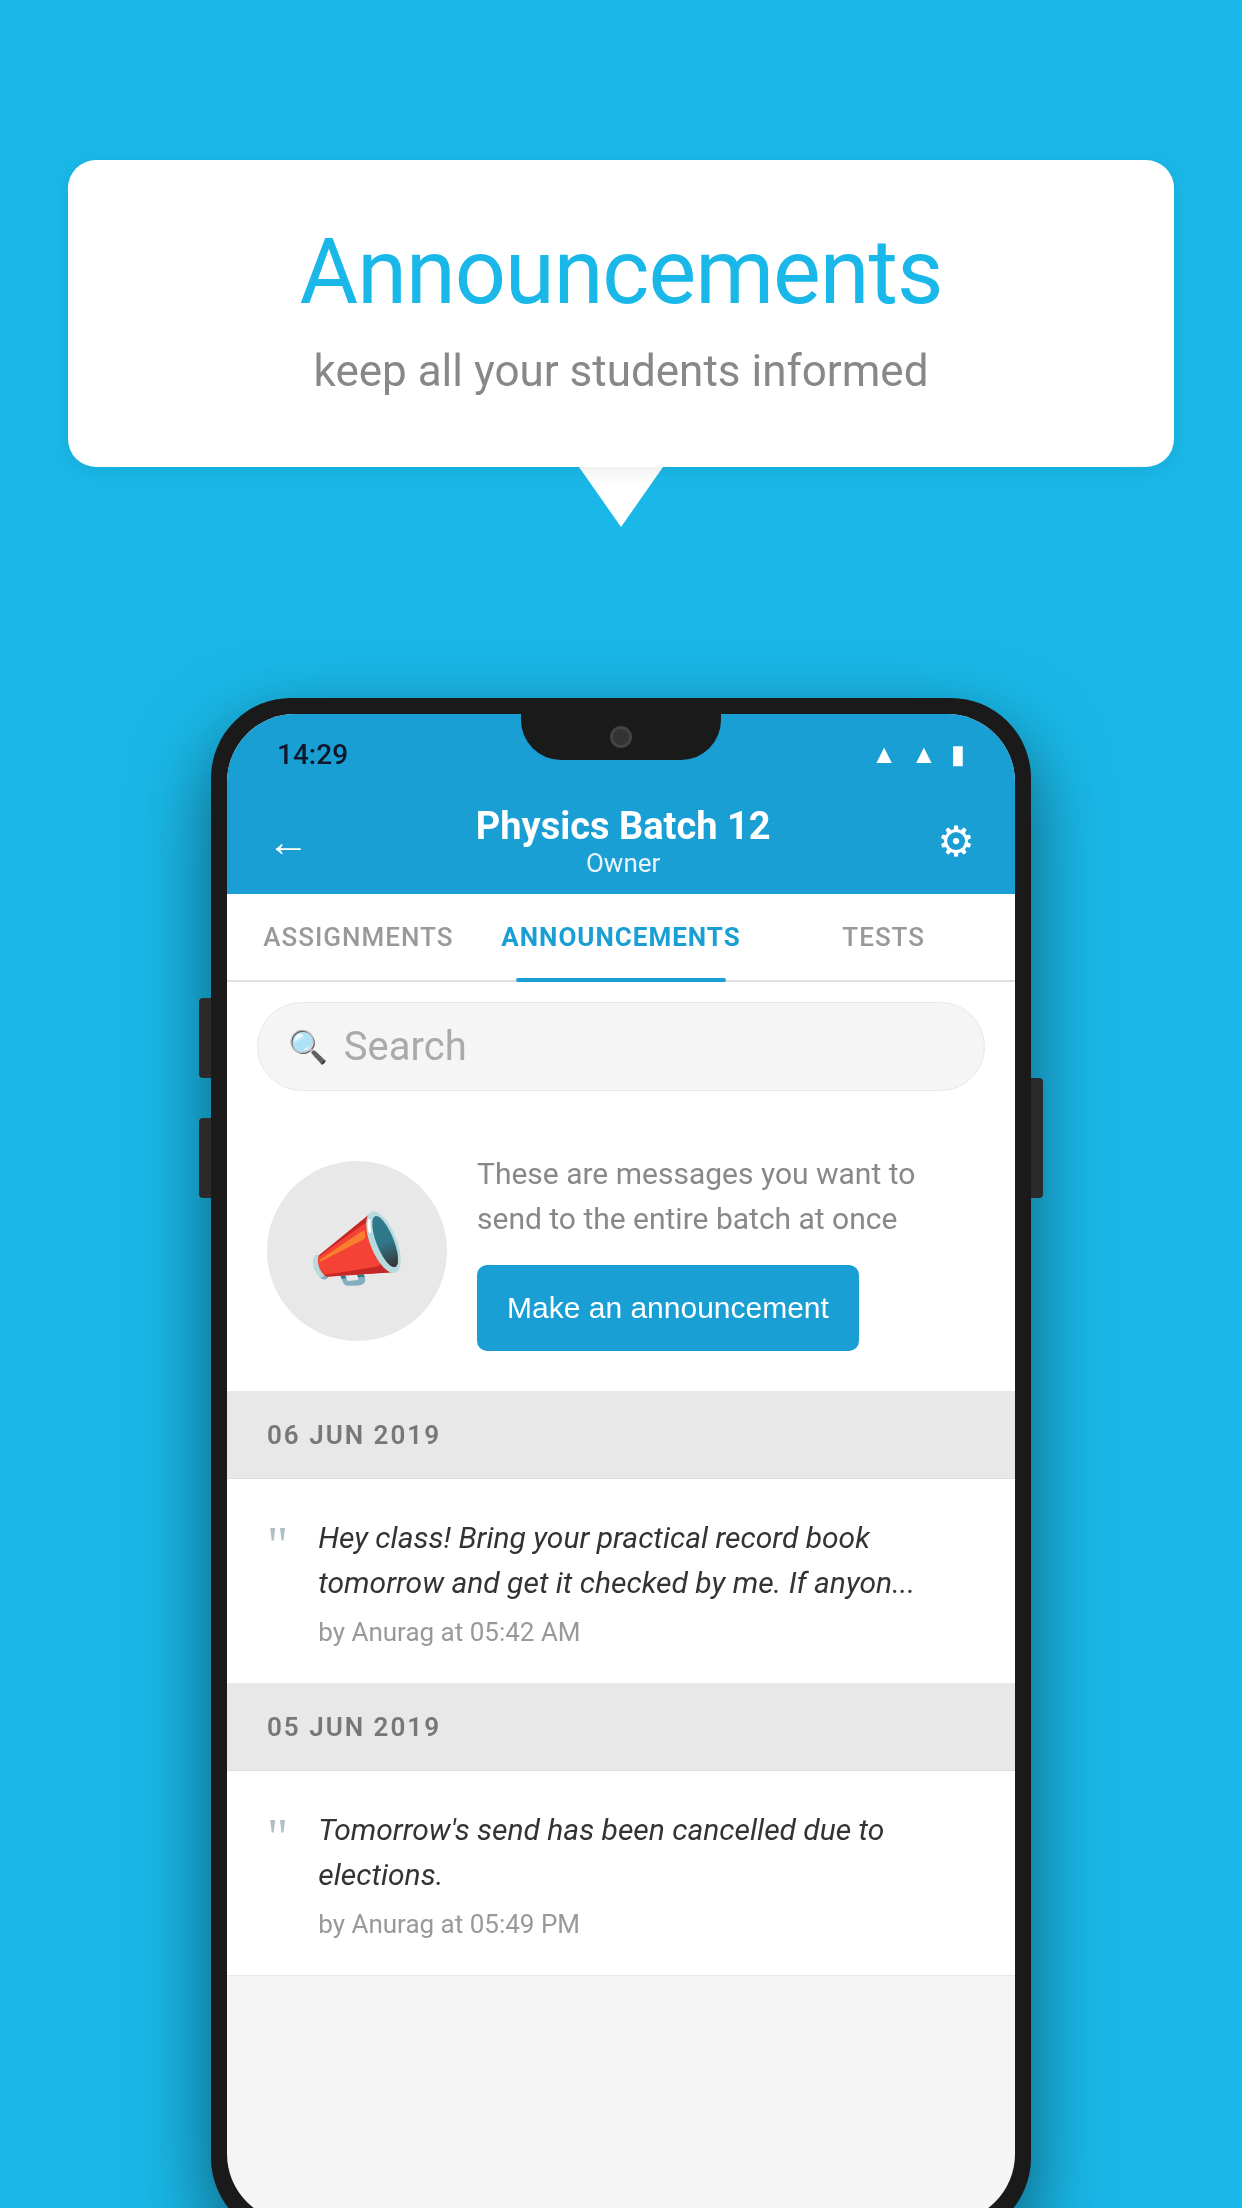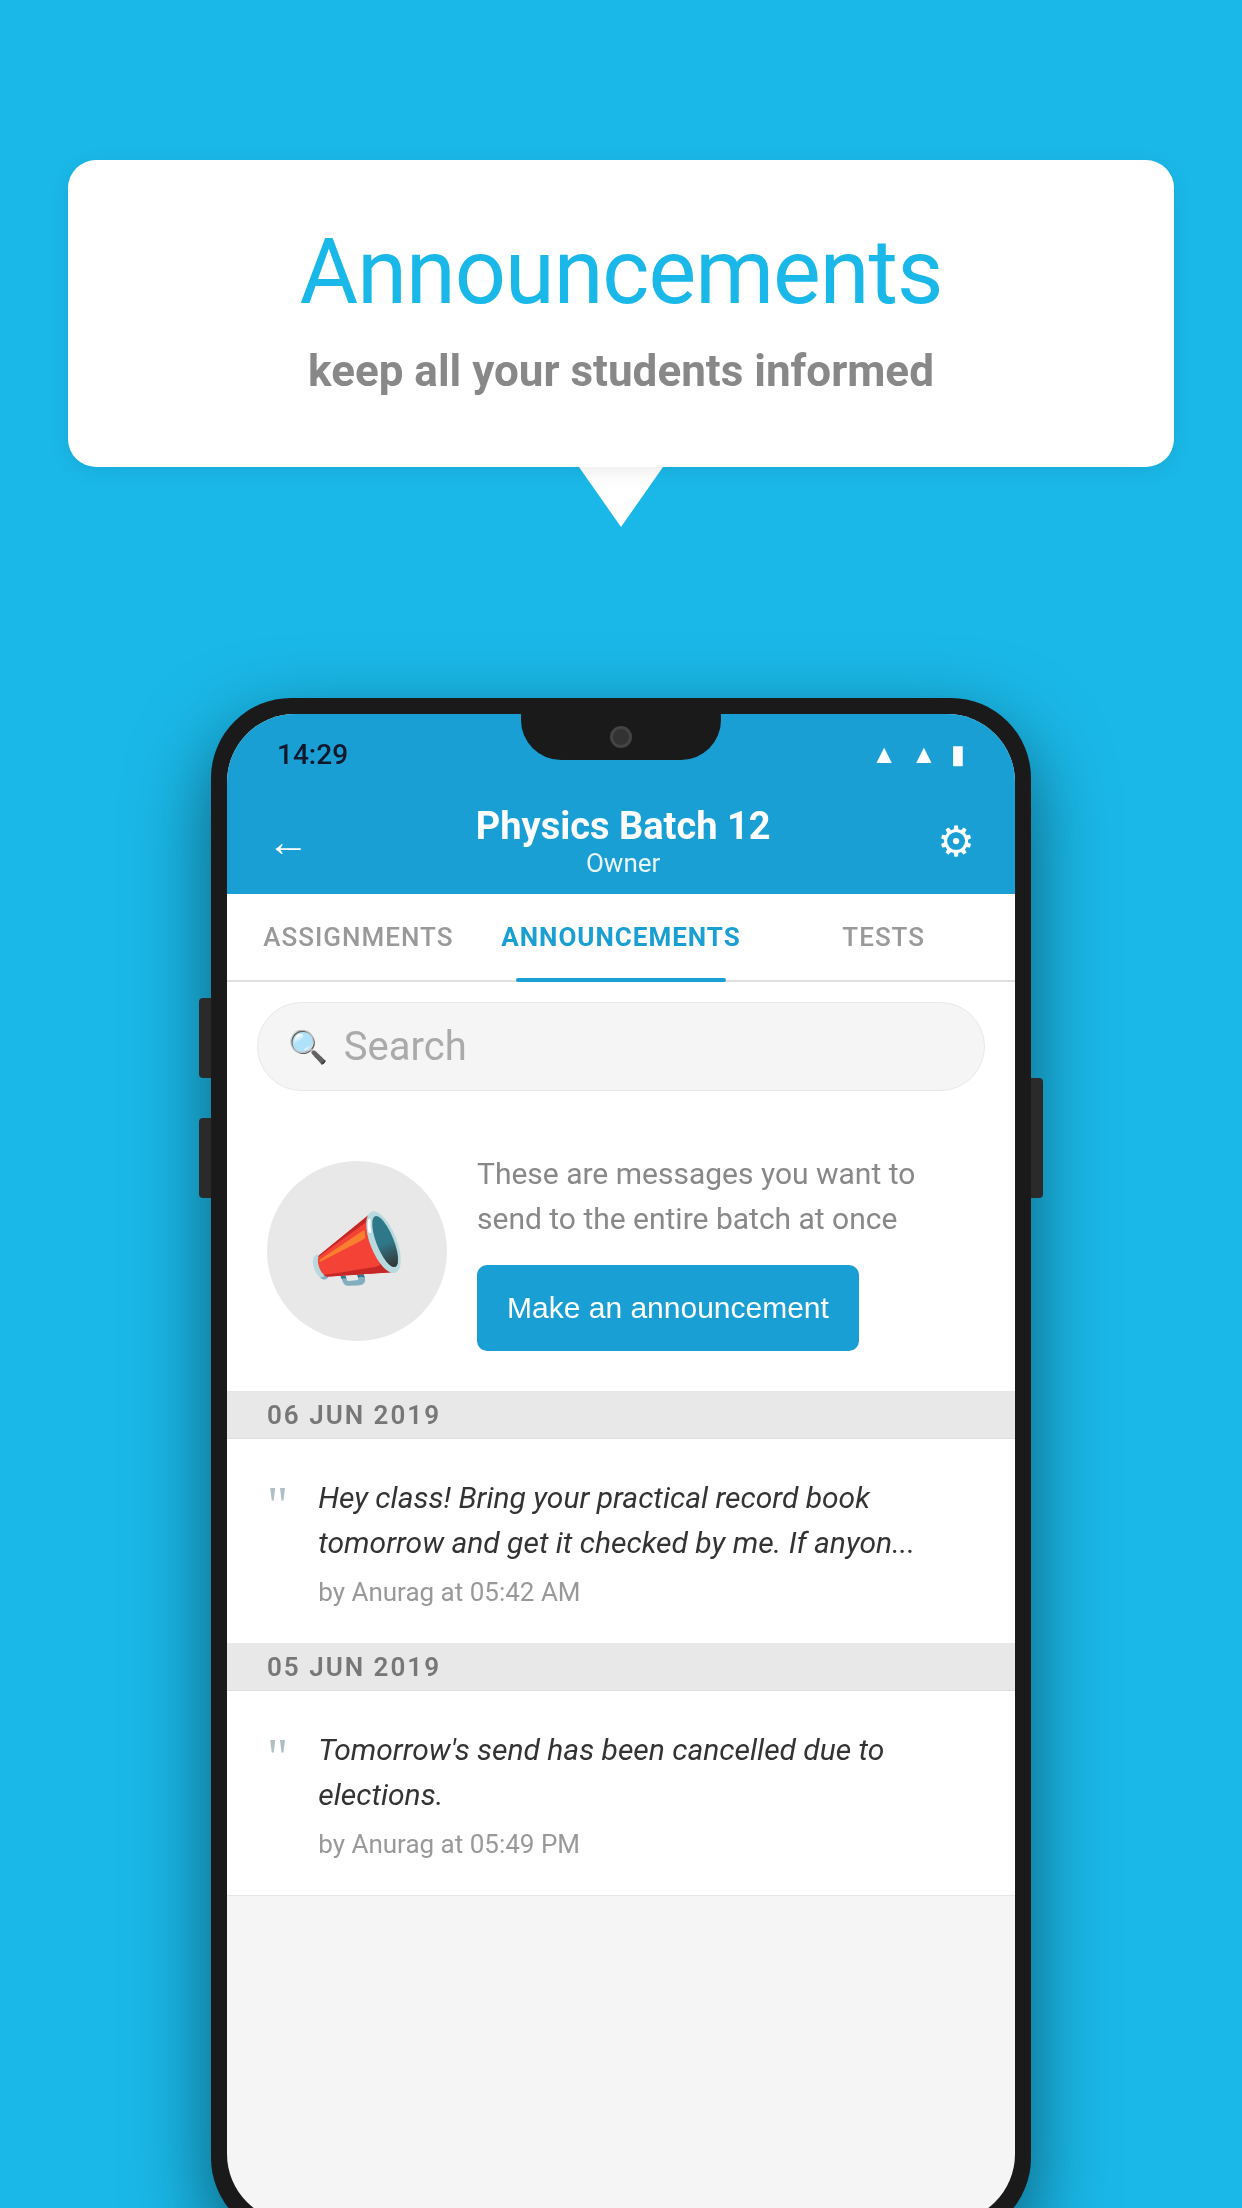--- a/index.html
+++ b/index.html
@@ -38,21 +38,21 @@
       font-size: 90px;
       font-weight: 400;
       color: #1ab8e8;
       letter-spacing: -1px;
       margin-bottom: 20px;
     }
 
     .speech-bubble-subtitle {
       font-size: 44px;
       color: #888;
-      font-weight: 700;
+      font-weight: 400;
     }
 
     .speech-bubble-arrow {
       width: 0;
       height: 0;
       border-left: 42px solid transparent;
       border-right: 42px solid transparent;
       border-top: 60px solid white;
       margin-top: 0;
     }
@@ -278,21 +278,21 @@
       font-size: 30px;
       font-weight: 500;
       cursor: pointer;
       text-align: right;
       align-self: flex-start;
     }
 
     
     .date-separator {
       background: #e8e8e8;
-      padding: 8px 40px;
+      padding: 28px 40px;
       font-size: 26px;
       font-weight: 600;
       color: #777;
       letter-spacing: 2px;
       border-bottom: 1px solid #ddd;
     }
 
     
     .announcement-item {
       background: white;

